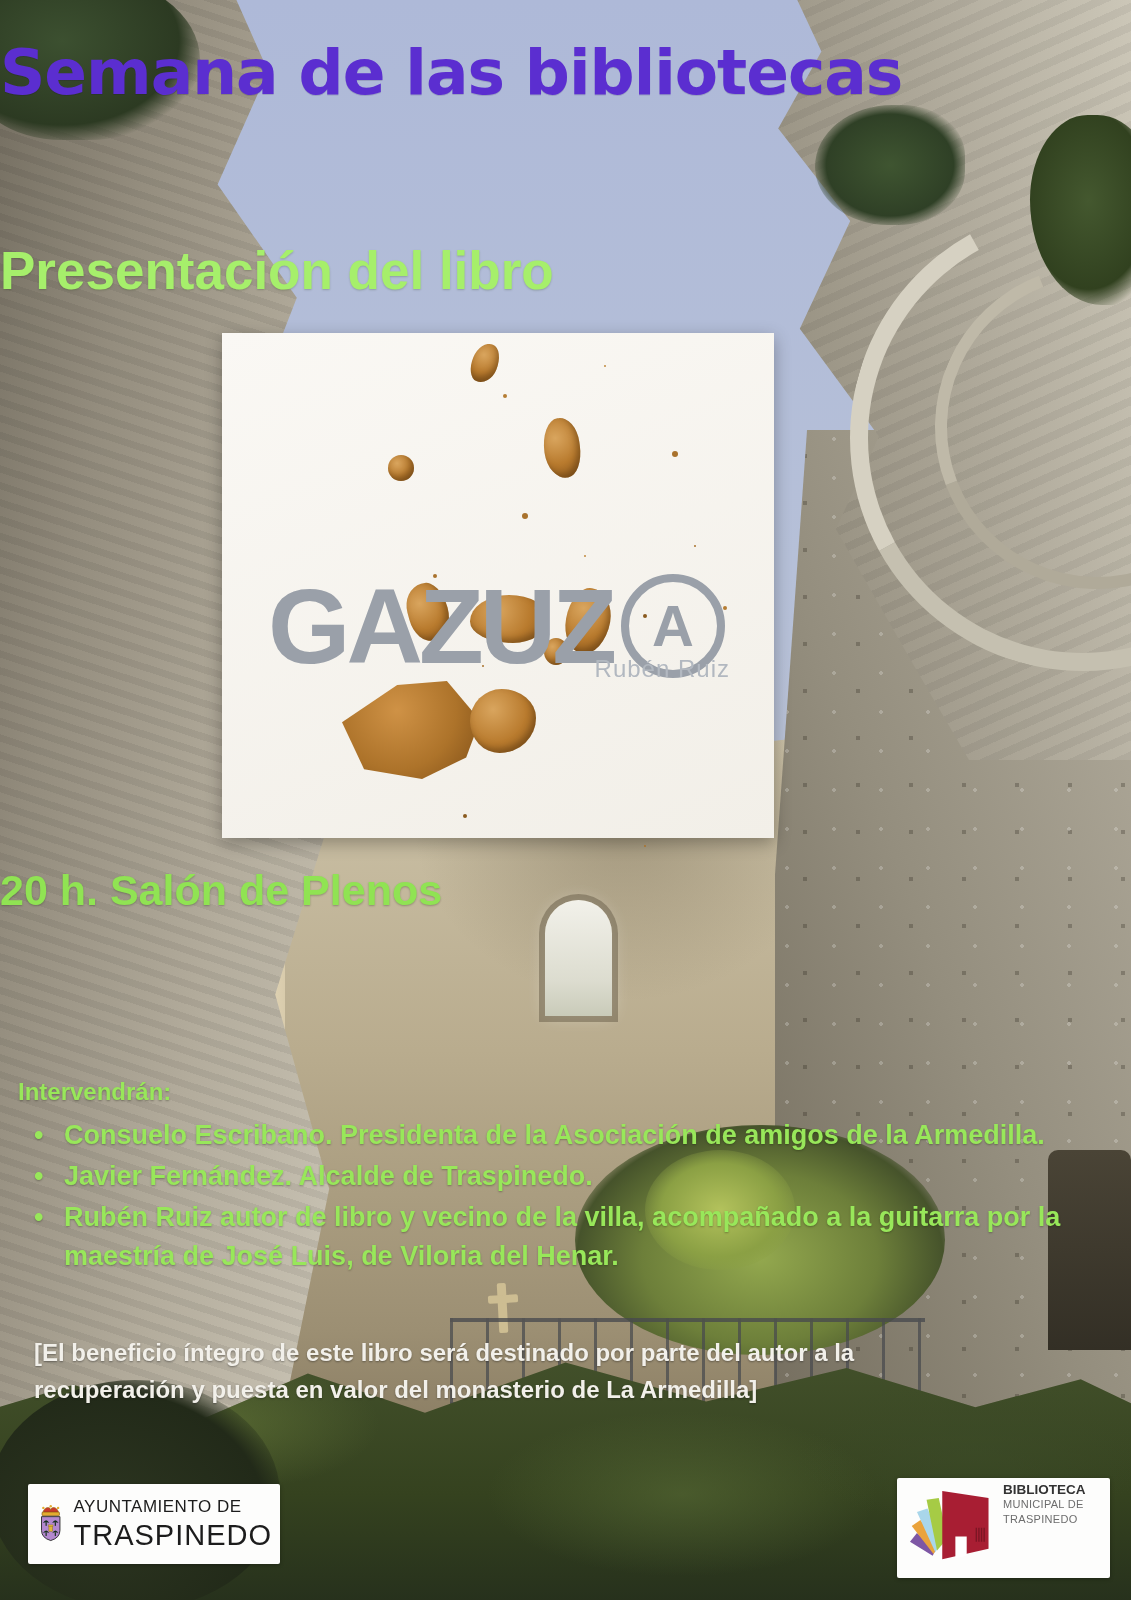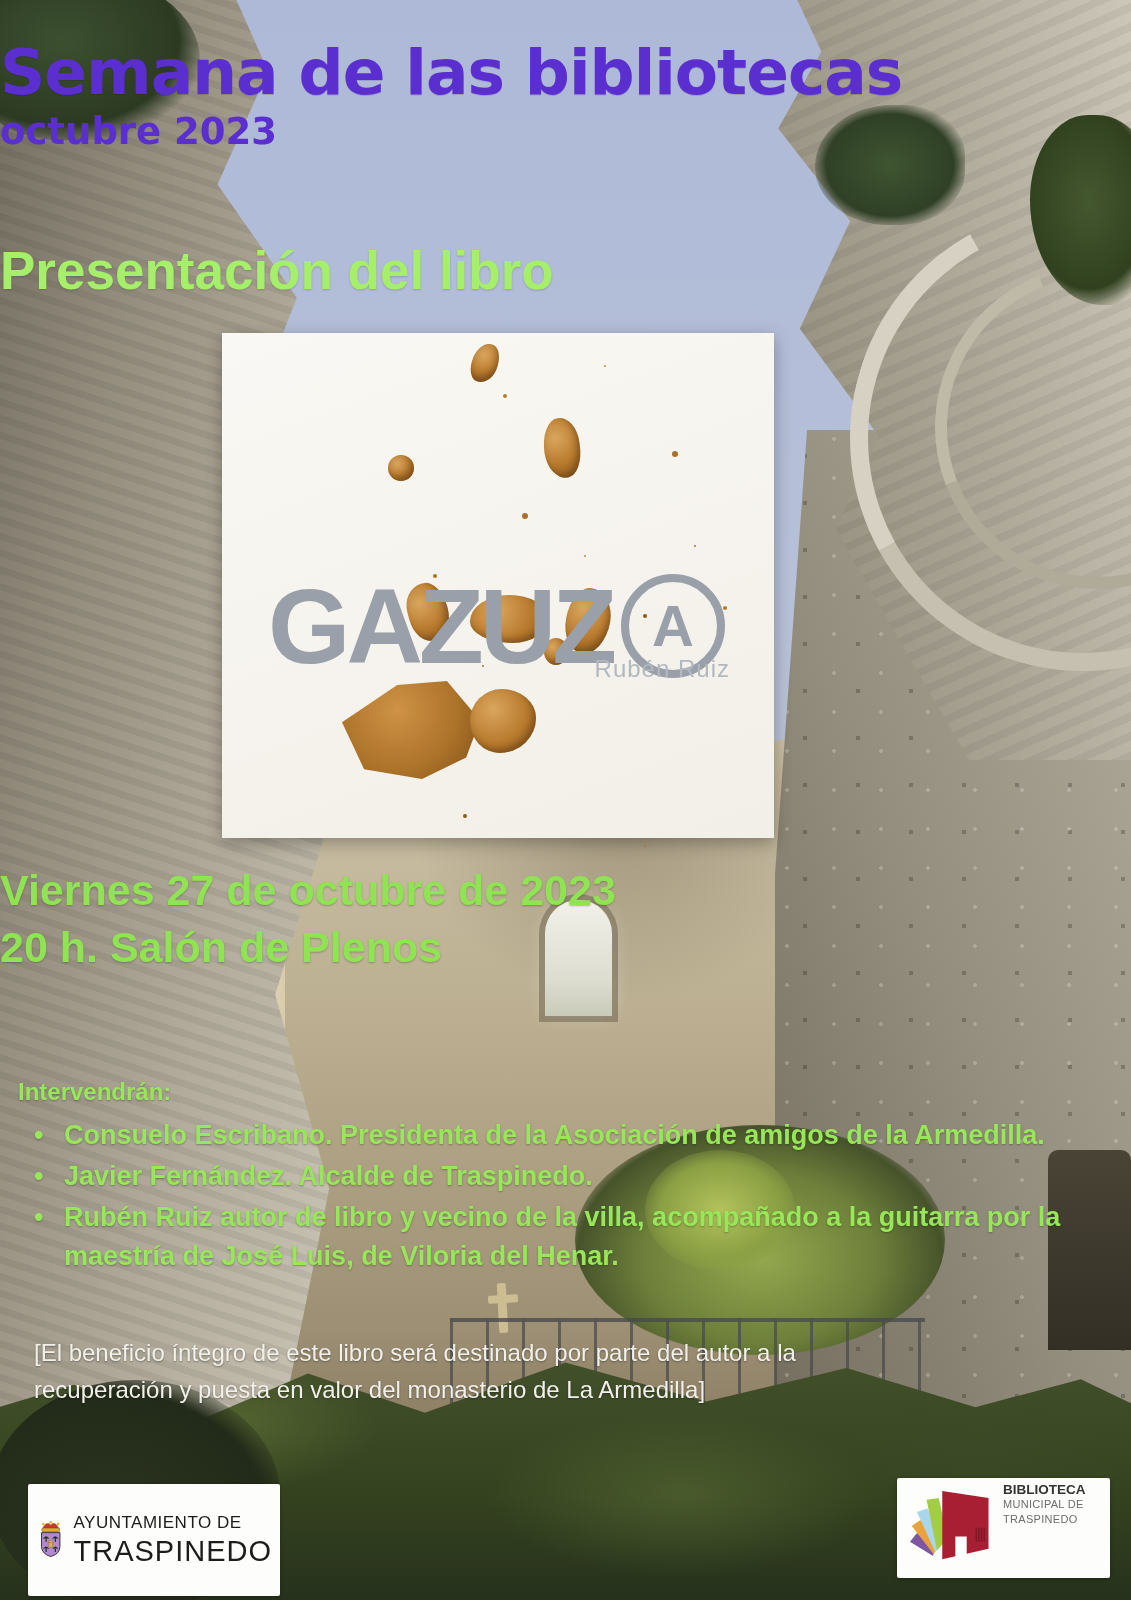--- a/index.html
+++ b/index.html
@@ -116,24 +116,24 @@
   .section-heading{top:240px;font-size:53px;font-weight:800;color:#a6ef6b;
     text-shadow:0 1px 2px rgba(40,60,20,.25);}
   .event-block{top:862px;font-size:43px;font-weight:800;line-height:57px;color:#90e353;
     text-shadow:0 1px 2px rgba(30,40,15,.3);}
   .speakers-block{left:18px;top:1078px;width:1100px;color:#98e75a;
     text-shadow:0 1px 2px rgba(25,35,12,.35);}
   .speakers-heading{font-size:24px;font-weight:800;margin-bottom:10px;}
   .bullet{position:relative;padding-left:46px;font-size:27px;font-weight:700;line-height:39px;margin-bottom:2px;}
   .bullet::before{content:"\2022";position:absolute;left:16px;top:0;font-size:27px;}
   .note{left:34px;top:1334px;width:860px;font-size:24px;line-height:37px;color:#f2f0ea;
-    font-weight:400;text-shadow:0 1px 2px rgba(20,20,20,.4);}
-
-  
-  .logo-ayto{left:28px;top:1484px;width:252px;height:112px;background:#fdfdfc;border-radius:2px;
+    font-weight:700;text-shadow:0 1px 2px rgba(20,20,20,.4);}
+
+  
+  .logo-ayto{left:28px;top:1484px;width:252px;height:80px;background:#fdfdfc;border-radius:2px;
     display:flex;align-items:center;padding:4px 8px;box-sizing:border-box;box-shadow:0 1px 4px rgba(0,0,0,.3);}
   .logo-ayto-text{margin-left:8px;color:#1c1c1c;}
   .logo-ayto-line1{font-size:17px;letter-spacing:.5px;}
   .logo-ayto-line2{font-size:29px;letter-spacing:1px;margin-top:2px;}
   .logo-biblio{left:897px;top:1478px;width:213px;height:100px;background:#fdfdfc;border-radius:2px;
     display:flex;align-items:flex-start;padding:4px 6px;box-sizing:border-box;box-shadow:0 1px 4px rgba(0,0,0,.3);}
   .logo-biblio-text{margin-left:4px;line-height:15px;}
   .logo-biblio-line1{font-size:13.5px;font-weight:700;color:#333;}
   .logo-biblio-line2,.logo-biblio-line3{font-size:11px;color:#6d6d6d;letter-spacing:.3px;}
 </style>
@@ -158,21 +158,20 @@
   <div class="abs veg-right-2"></div>
   <div class="abs bush-center"></div>
   <div class="abs bush-center-bright"></div>
   <div class="abs grave-cross-v"></div>
   <div class="abs grave-cross-h"></div>
   <div class="abs fence"></div>
   <div class="abs grass-main"></div>
   <div class="abs grass-dark-left"></div>
 
   <div class="abs center-col title">Semana de las bibliotecas</div>
-  <div class="abs center-col subtitle">octubre 2023</div>
   <div class="abs center-col section-heading">Presentación del libro</div>
 
   <div class="abs book-cover">
     <div class="crumb crumb-wedge"></div>
     <div class="crumb crumb-1"></div>
     <div class="crumb crumb-2"></div>
     <div class="crumb crumb-3"></div>
     <div class="crumb crumb-4"></div>
     <div class="crumb crumb-5"></div>
     <div class="crumb crumb-6"></div>
@@ -180,21 +179,20 @@
     <div class="crumb crumb-8"></div>
     <div class="specks"></div>
     <div class="gazuza-row">
       <span class="gazuza-main">GAZUZ</span>
       <span class="circle-a">A</span>
     </div>
     <div class="cover-author">Rubén Ruiz</div>
   </div>
 
   <div class="abs center-col event-block">
-    <div>Viernes 27 de octubre de 2023</div>
     <div>20 h. Salón de Plenos</div>
   </div>
 
   <div class="abs speakers-block">
     <div class="speakers-heading">Intervendrán:</div>
     <div class="bullet">Consuelo Escribano. Presidenta de la Asociación de amigos de la Armedilla.</div>
     <div class="bullet">Javier Fernández. Alcalde de Traspinedo.</div>
     <div class="bullet">Rubén Ruiz autor de libro y vecino de la villa, acompañado a la guitarra por la maestría de José Luis, de Viloria del Henar.</div>
   </div>
 

